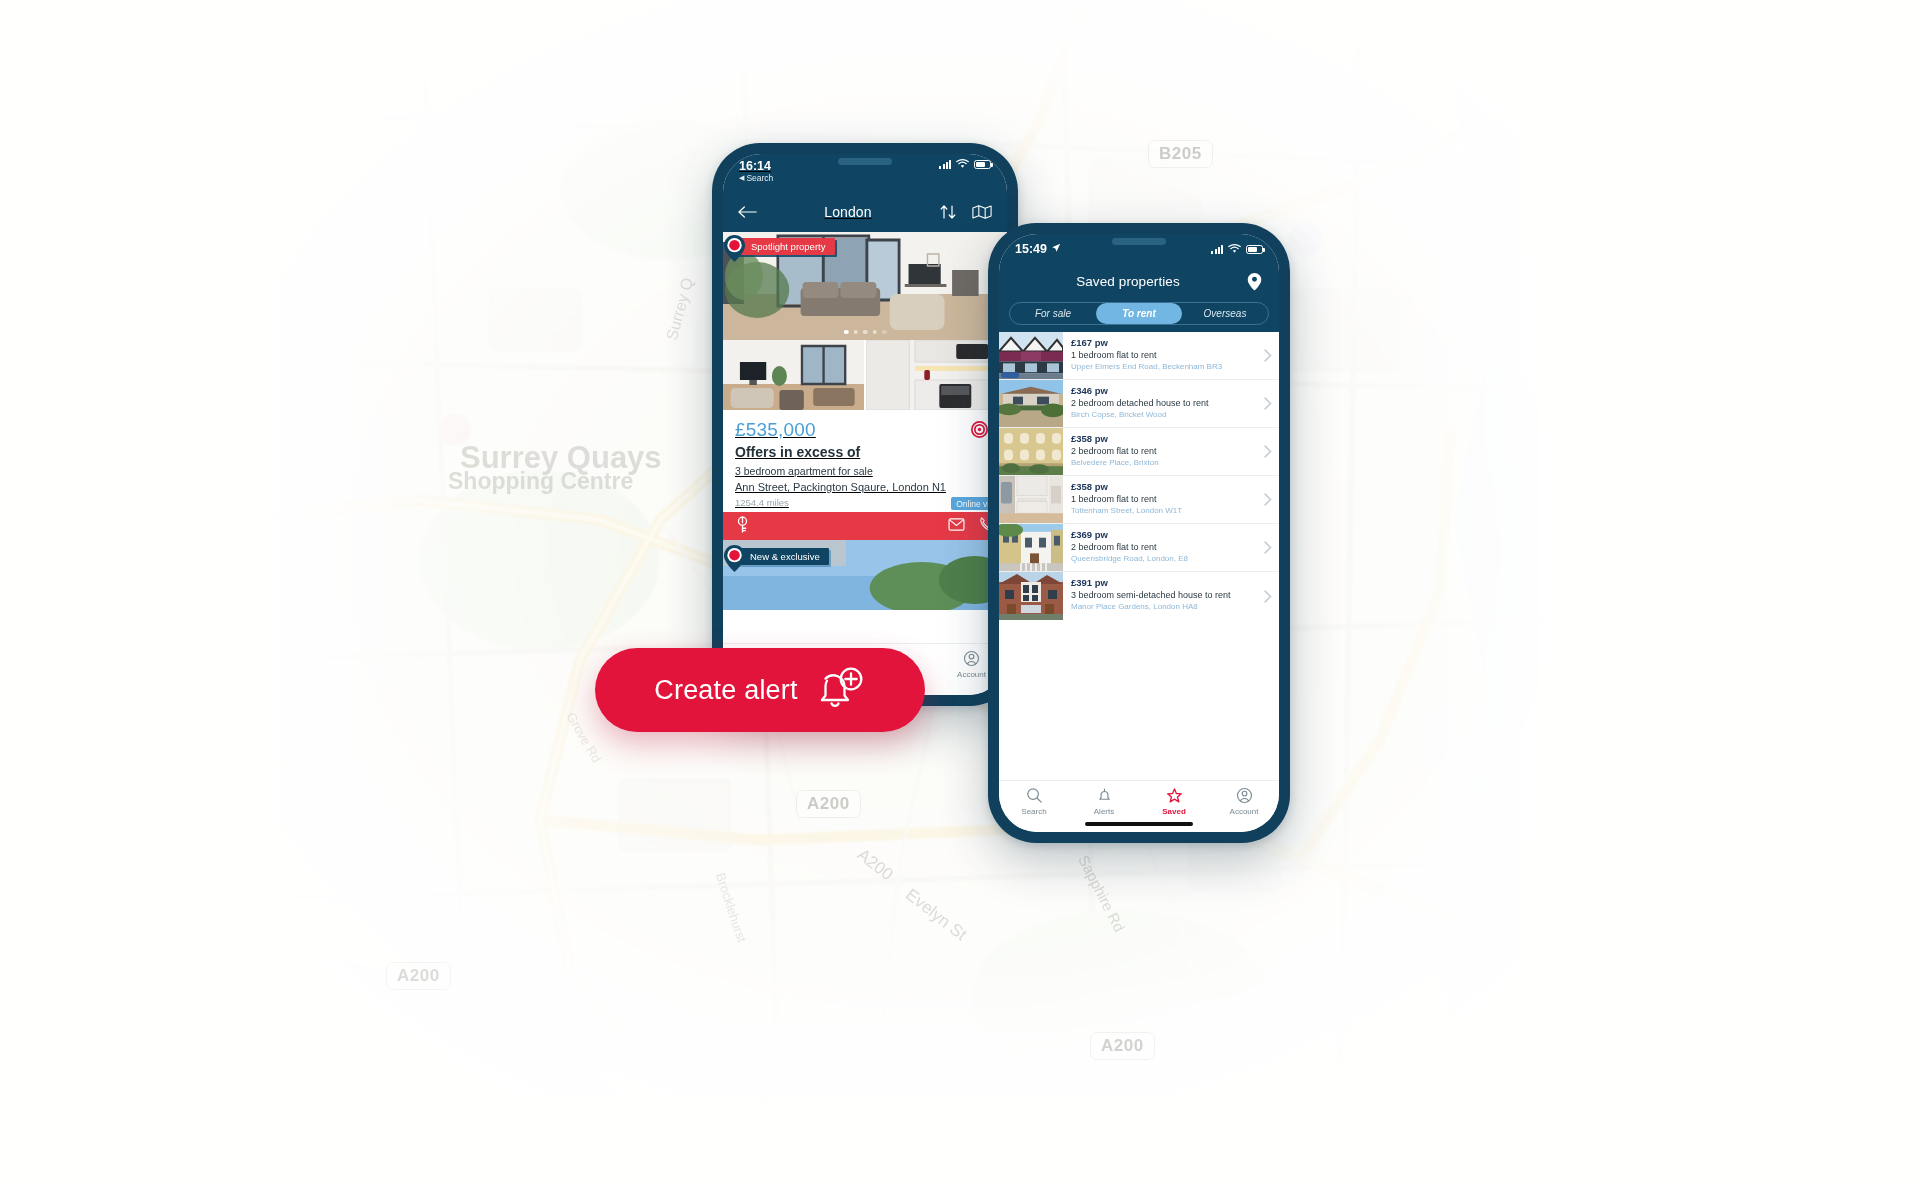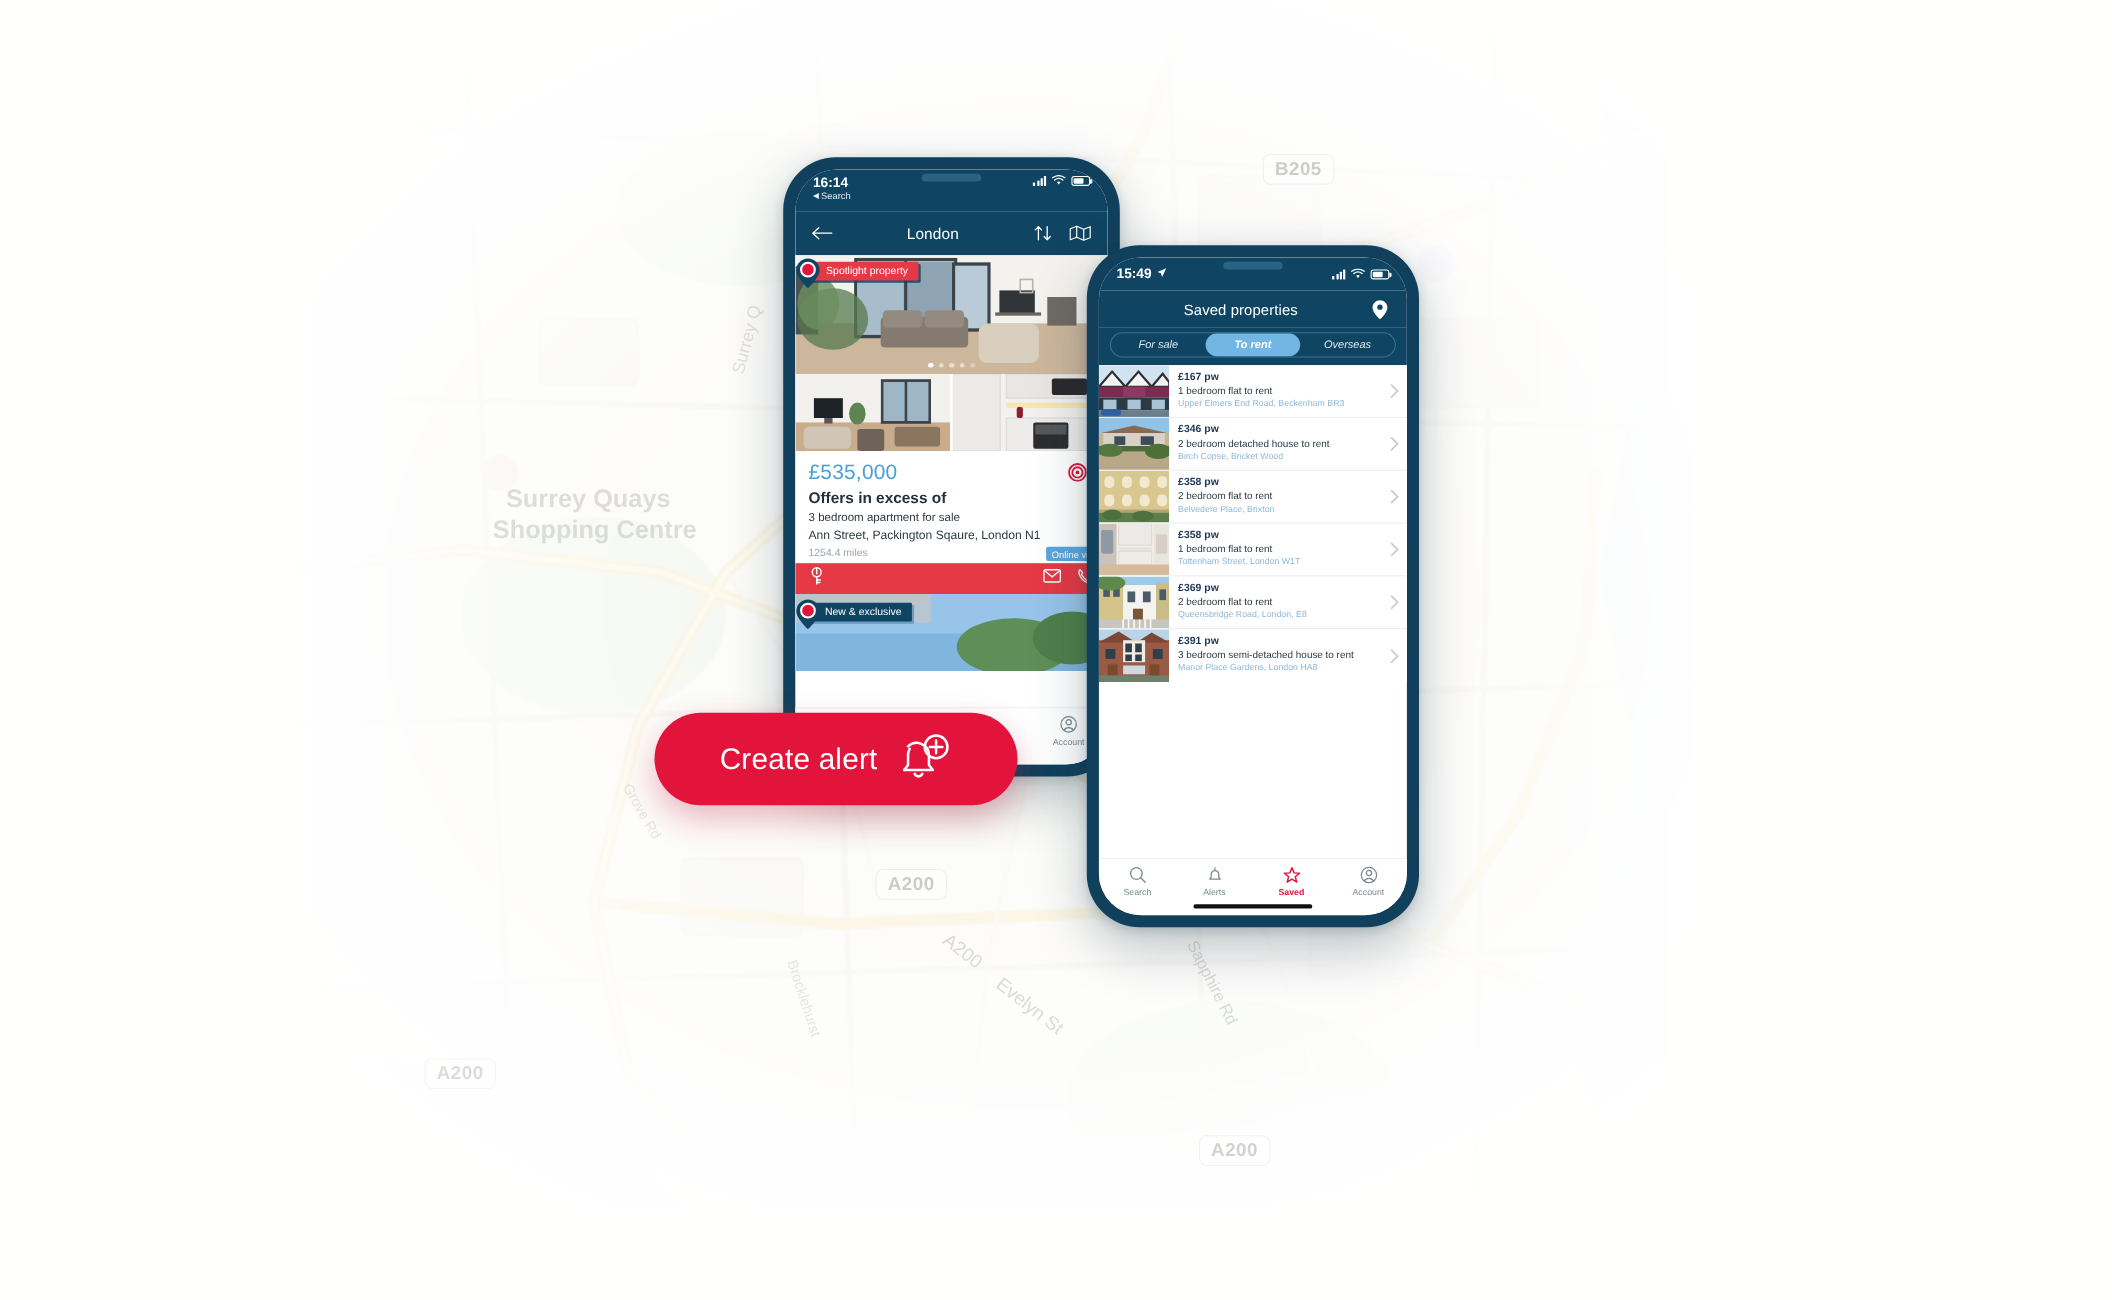--- a/index.html
+++ b/index.html
@@ -67,21 +67,21 @@
   }
   .phone-screen {
     position: relative;
     width: 100%; height: 100%;
     border-radius: 38px;
     overflow: hidden;
     background: #ffffff;
   }
 
   
-  #phone1 { left: 712px; top: 143px; width: 306px; height: 563px; }
+  #phone1 { left: 712px; top: 143px; width: 306px; height: 563px; text-decoration: underline; }
   
   #phone2 { left: 988px; top: 223px; width: 302px; height: 620px; z-index: 6; }
 
   
   .status-bar {
     position: relative;
     height: 30px;
     background: #0f4563;
     color: #fff;
     display: flex; align-items: center;
@@ -312,21 +312,21 @@
         <rect x="498" y="647" width="14" height="14" rx="2" fill="#fff"></rect>
         <circle cx="1065" cy="280" r="17" fill="#e3dff0"></circle>
         <circle cx="215" cy="470" r="16" fill="#f3dede"></circle>
       </g>
     </svg>
     <div class="map-fade"></div>
     <div class="map-fade2"></div>
   </div>
 
   <div>
-    <div class="map-label" style="left:460px;top:440px;font-size:23px;font-weight:600;opacity:.45">Surrey Quays</div>
+    <div class="map-label" style="left:460px;top:440px;font-size:31px;font-weight:600;opacity:.45">Surrey Quays</div>
     <div class="map-label" style="left:448px;top:468px;font-size:23px;font-weight:600;opacity:.45">Shopping Centre</div>
     <div class="map-label" style="left:648px;top:300px;font-size:16px;opacity:.42;transform:rotate(-75deg)">Surrey Q</div>
     <div class="map-label" style="left:900px;top:905px;font-size:17px;opacity:.5;transform:rotate(38deg)">Evelyn St</div>
     <div class="map-label" style="left:1060px;top:885px;font-size:15px;opacity:.5;transform:rotate(63deg)">Sapphire Rd</div>
     <div class="map-label" style="left:855px;top:855px;font-size:17px;opacity:.5;transform:rotate(38deg)">A200</div>
     <div class="map-label" style="left:695px;top:900px;font-size:13px;opacity:.35;transform:rotate(72deg)">Brocklehurst</div>
     <div class="map-label" style="left:556px;top:730px;font-size:13px;opacity:.32;transform:rotate(60deg)">Grove Rd</div>
 
     <div class="road-shield" style="left:1148px;top:140px;opacity:.5">B205</div>
     <div class="road-shield" style="left:796px;top:790px;opacity:.5">A200</div>

